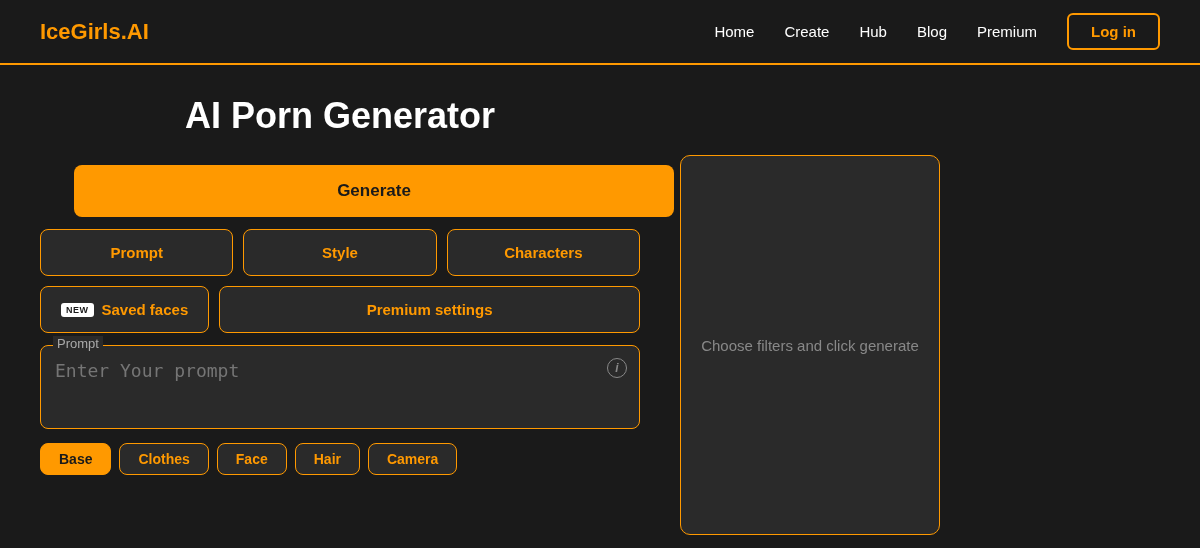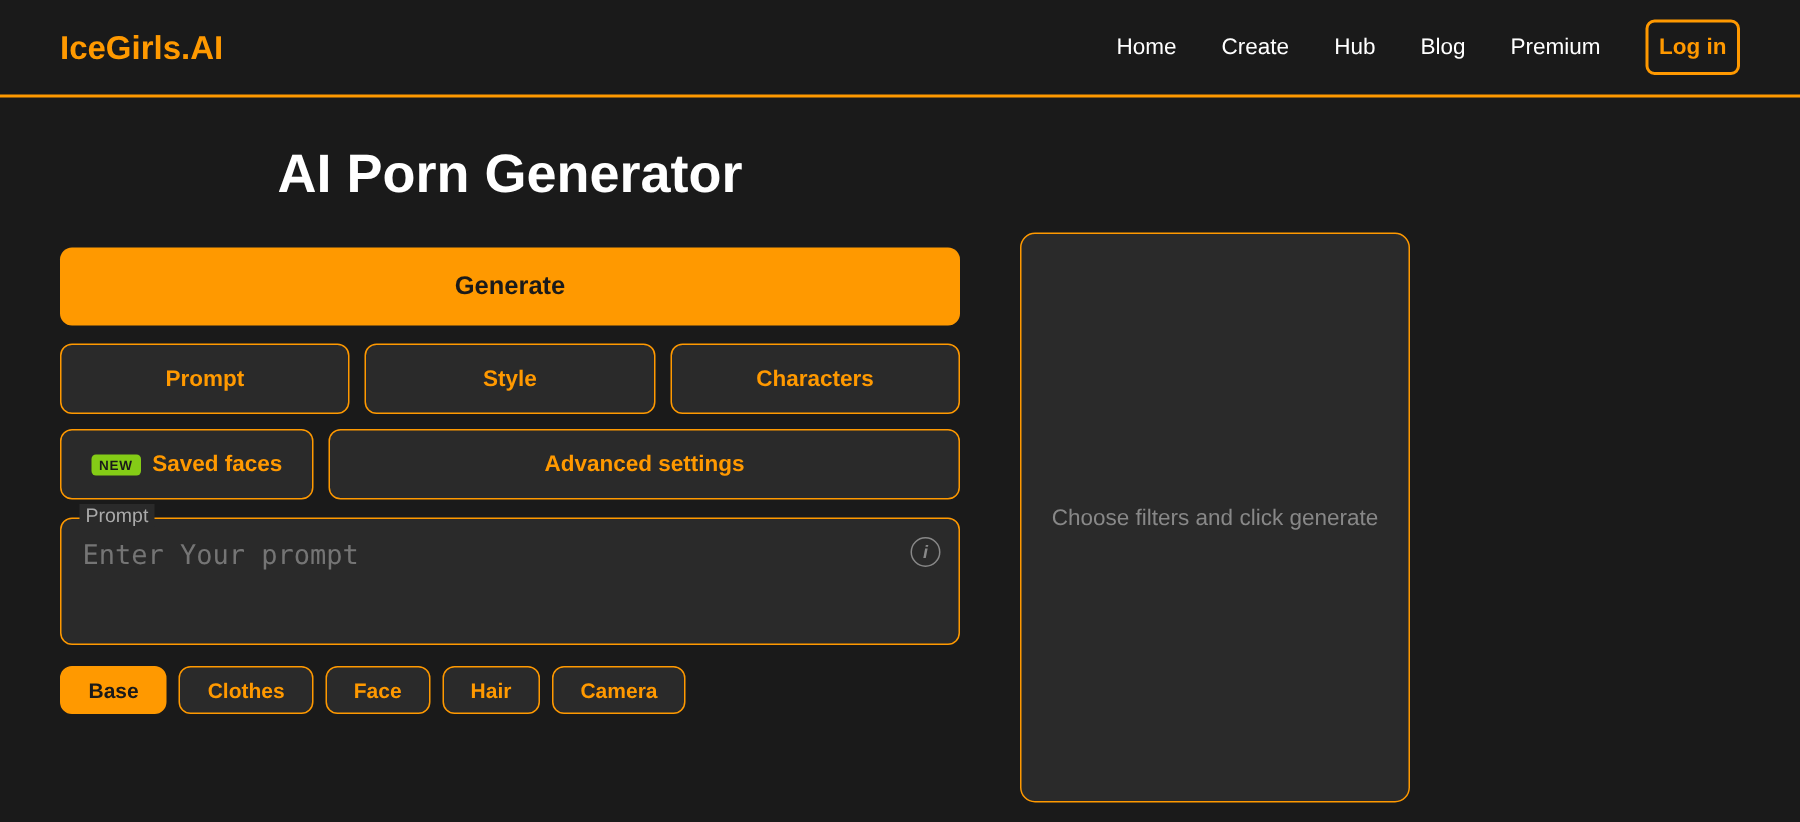--- a/index.html
+++ b/index.html
@@ -42,21 +42,21 @@
       color: #fff;
       text-decoration: none;
       font-size: 15px;
       font-weight: 500;
     }
 
     .login-btn {
       background: transparent;
       border: 2px solid #f90;
       color: #f90;
-      padding: 8px 7px;
+      padding: 8px 22px;
       border-radius: 6px;
       font-size: 15px;
       font-weight: 600;
       cursor: pointer;
     }
 
     
     .main-content {
       display: flex;
       padding: 30px 40px 20px 40px;
@@ -80,20 +80,21 @@
       width: 100%;
       background: #f90;
       border: none;
       color: #1a1a1a;
       font-size: 17px;
       font-weight: 700;
       padding: 16px;
       border-radius: 8px;
       cursor: pointer;
       margin-bottom: 12px;
+      margin-left: 34px;
     }
 
     .filter-row {
       display: flex;
       gap: 10px;
       margin-bottom: 10px;
     }
 
     .filter-btn {
       flex: 1;
@@ -115,21 +116,21 @@
       border: 1.5px solid #f90;
       color: #f90;
       font-size: 15px;
       font-weight: 600;
       padding: 14px 20px;
       border-radius: 8px;
       cursor: pointer;
     }
 
     .new-badge {
-      background: #84cc16;
+      background: #ffffff;
       color: #1a1a1a;
       font-size: 9px;
       font-weight: 800;
       padding: 2px 5px;
       border-radius: 3px;
       letter-spacing: 0.5px;
     }
 
     .advanced-btn {
       flex: 1;
@@ -265,21 +266,21 @@
       <button class="filter-btn">Prompt</button>
       <button class="filter-btn">Style</button>
       <button class="filter-btn">Characters</button>
     </div>
 
     <div class="second-row">
       <button class="saved-faces-btn">
         <span class="new-badge">NEW</span>
         <span>Saved faces</span>
       </button>
-      <button class="advanced-btn">Advanced settings</button>
+      <button class="advanced-btn">Premium settings</button>
     </div>
 
     <div class="prompt-wrapper">
       <span class="prompt-label">Prompt</span>
       <textarea class="prompt-input" placeholder="Enter Your prompt" style=""></textarea>
       <div class="info-icon">i</div>
     </div>
 
     <div class="bottom-tabs">
       <button class="tab-btn active">Base</button>

